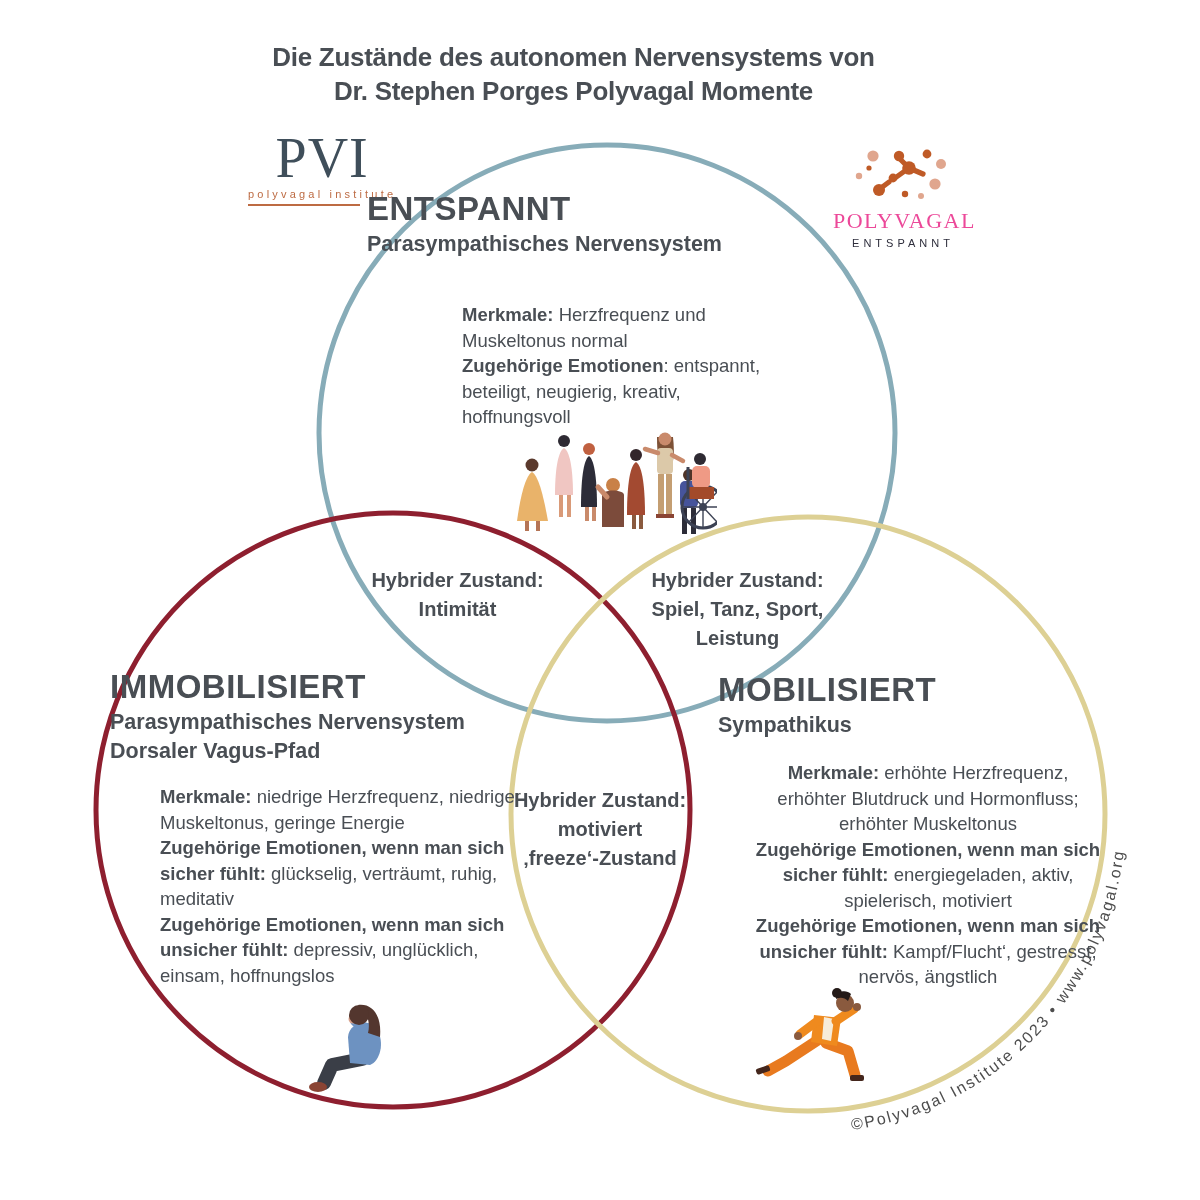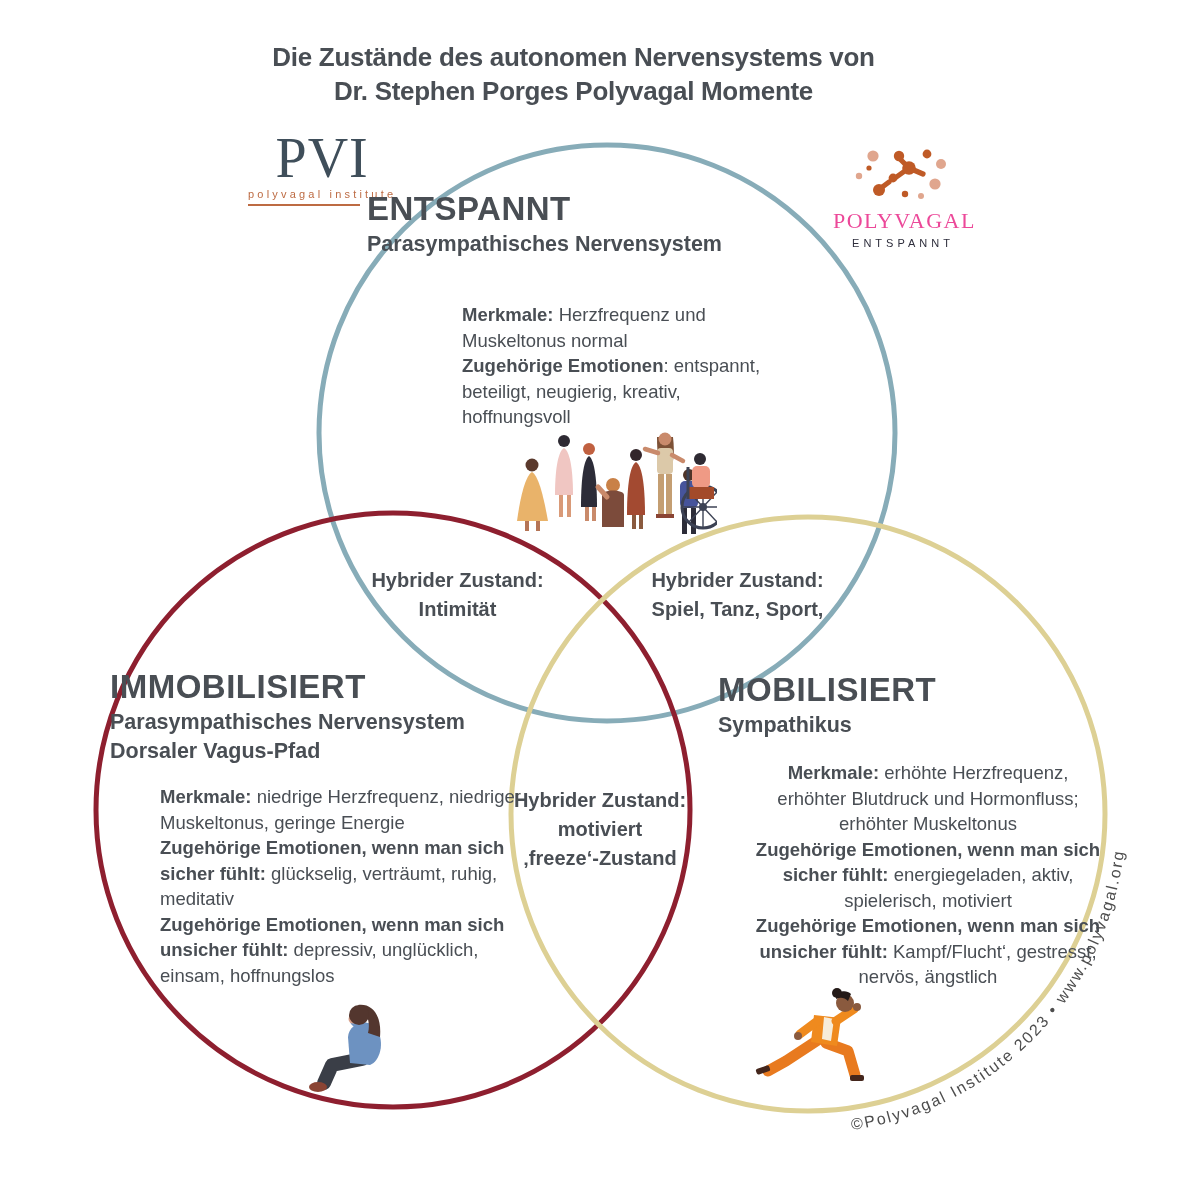--- a/index.html
+++ b/index.html
@@ -90,20 +90,21 @@
   </div>
 
   <div class="txt hybrid" style="left:355px;top:566px;width:205px;">
     <div>Hybrider Zustand:</div>
     <div>Intimität</div>
   </div>
 
   <div class="txt hybrid" style="left:635px;top:566px;width:205px;">
     <div>Hybrider Zustand:</div>
     <div>Spiel, Tanz, Sport,</div>
+    <div>Leistung</div>
   </div>
 
   <div class="txt hybrid" style="left:502px;top:786px;width:196px;">
     <div>Hybrider Zustand:</div>
     <div>motiviert</div>
     <div>‚freeze‘-Zustand</div>
   </div>
 
   <section class="txt circle-head" style="left:110px;top:668px;width:385px;">
     <h2>IMMOBILISIERT</h2>

